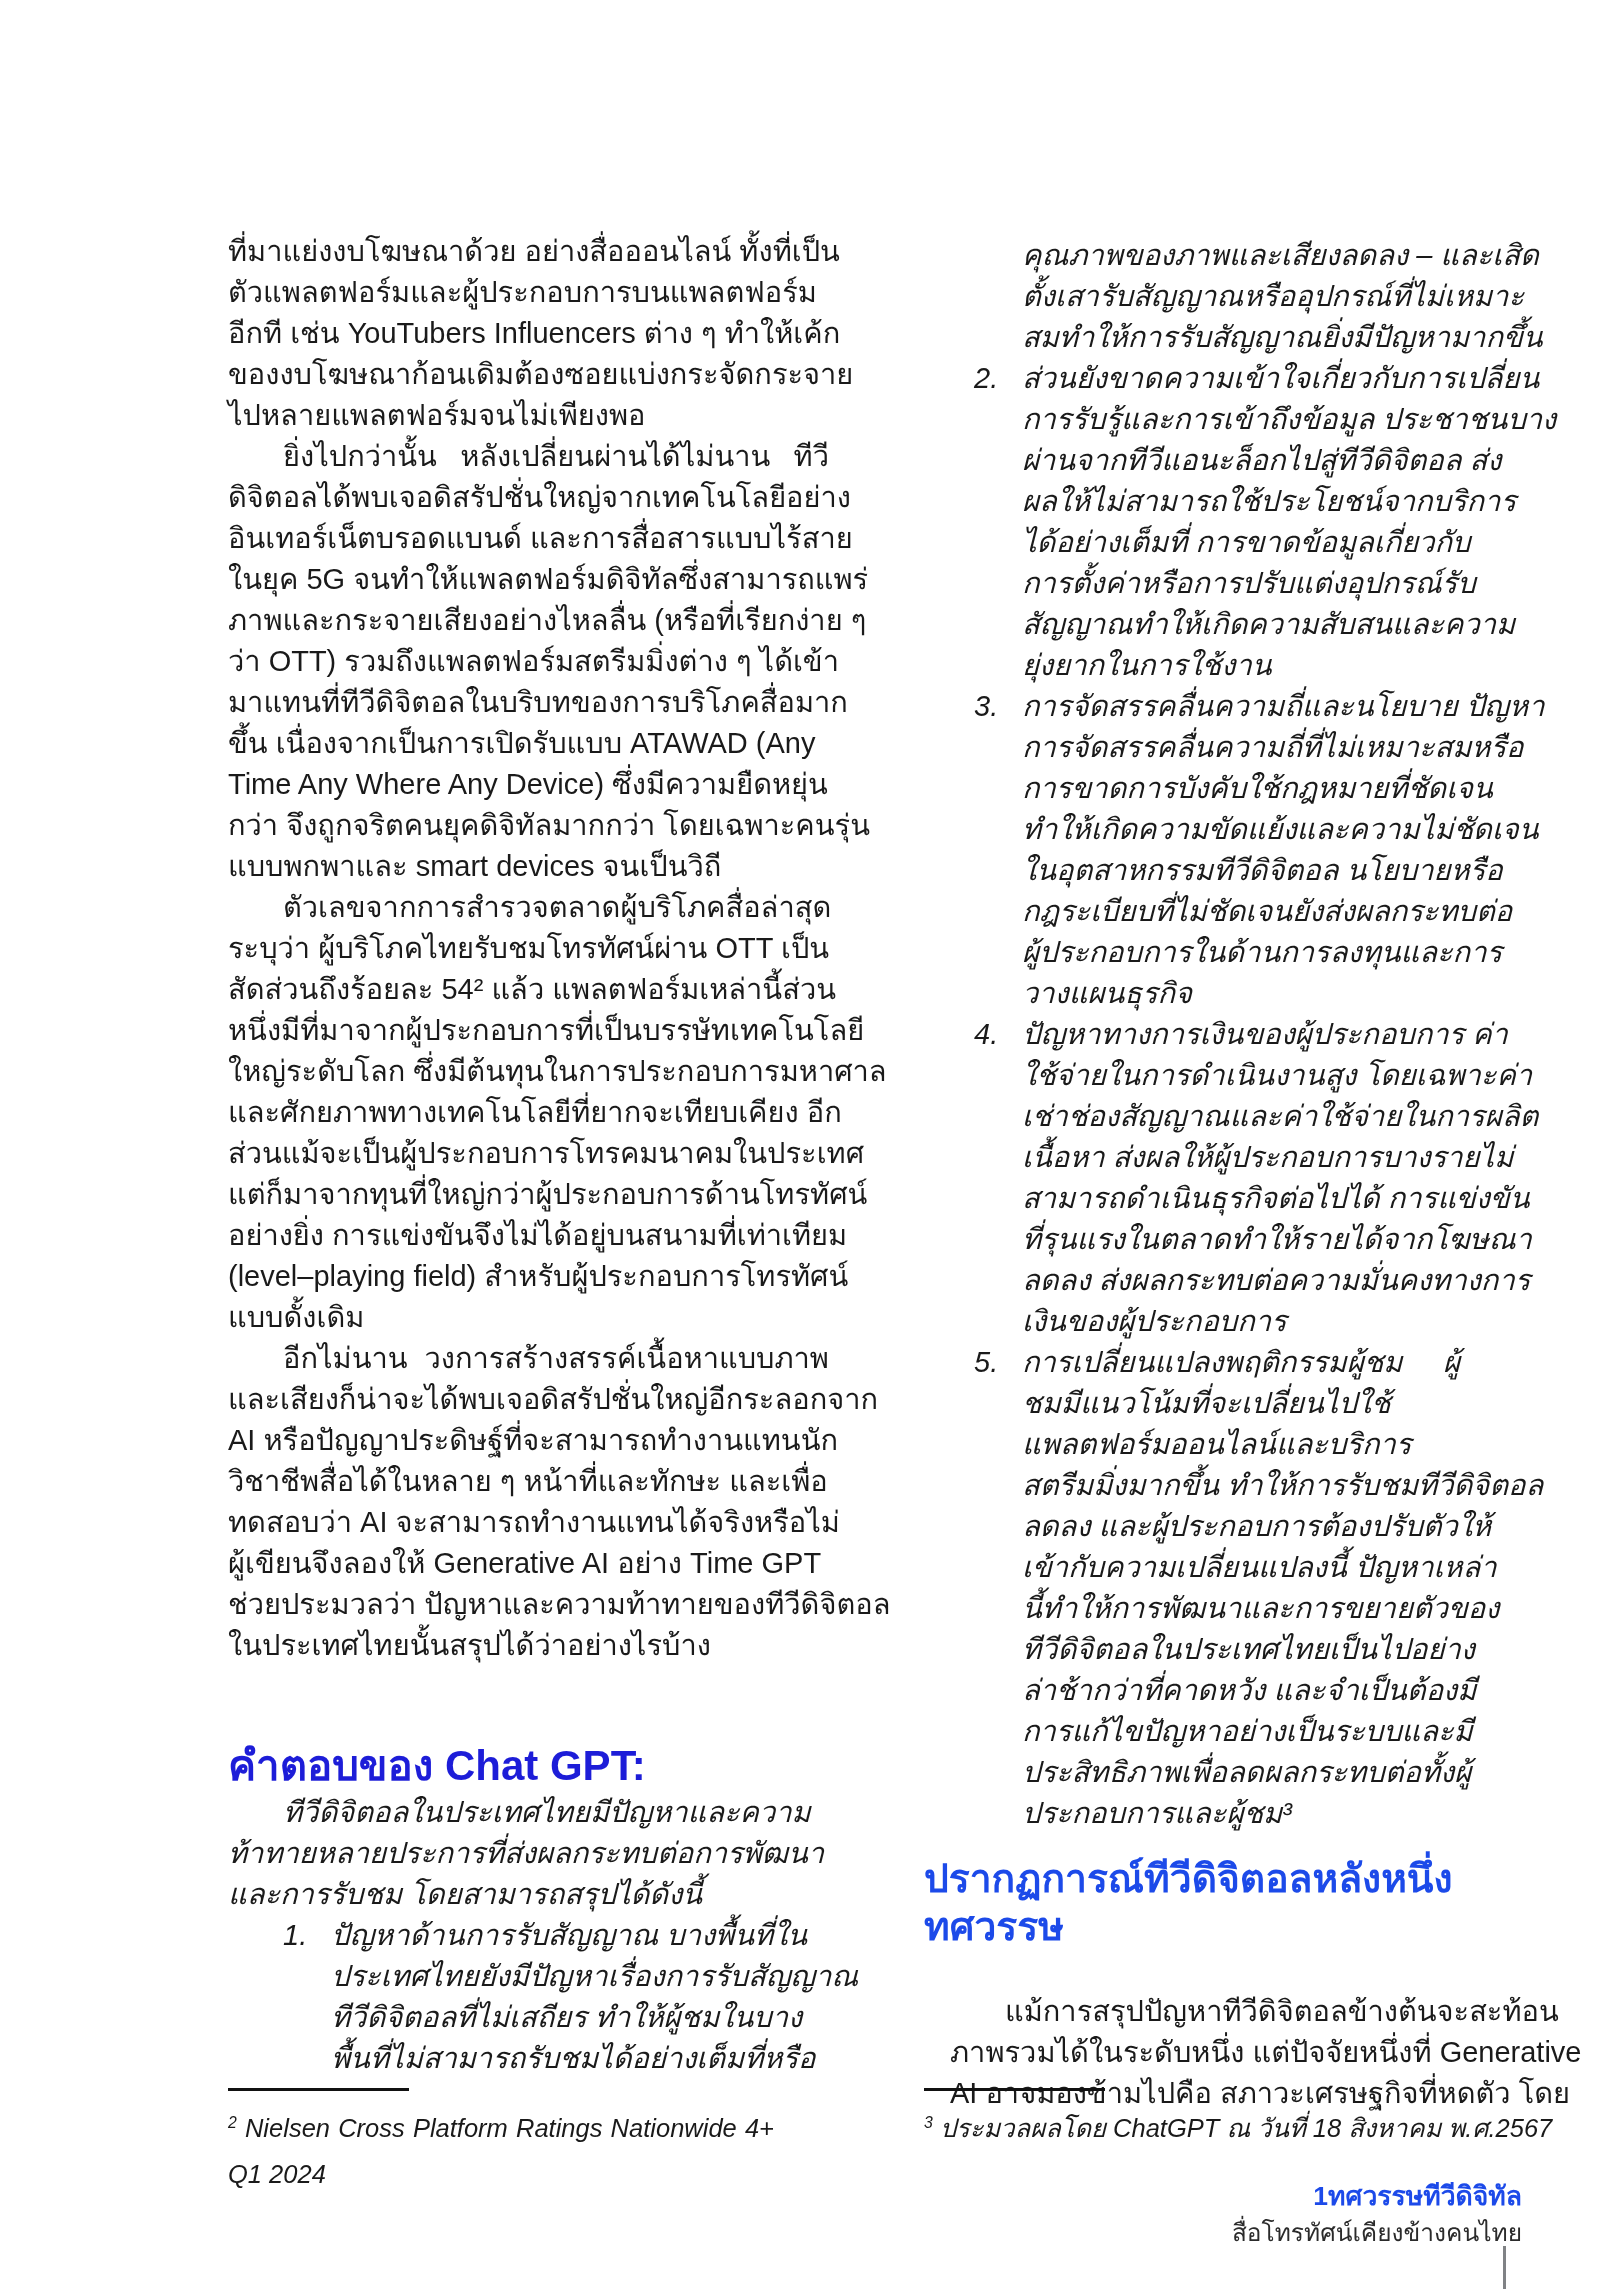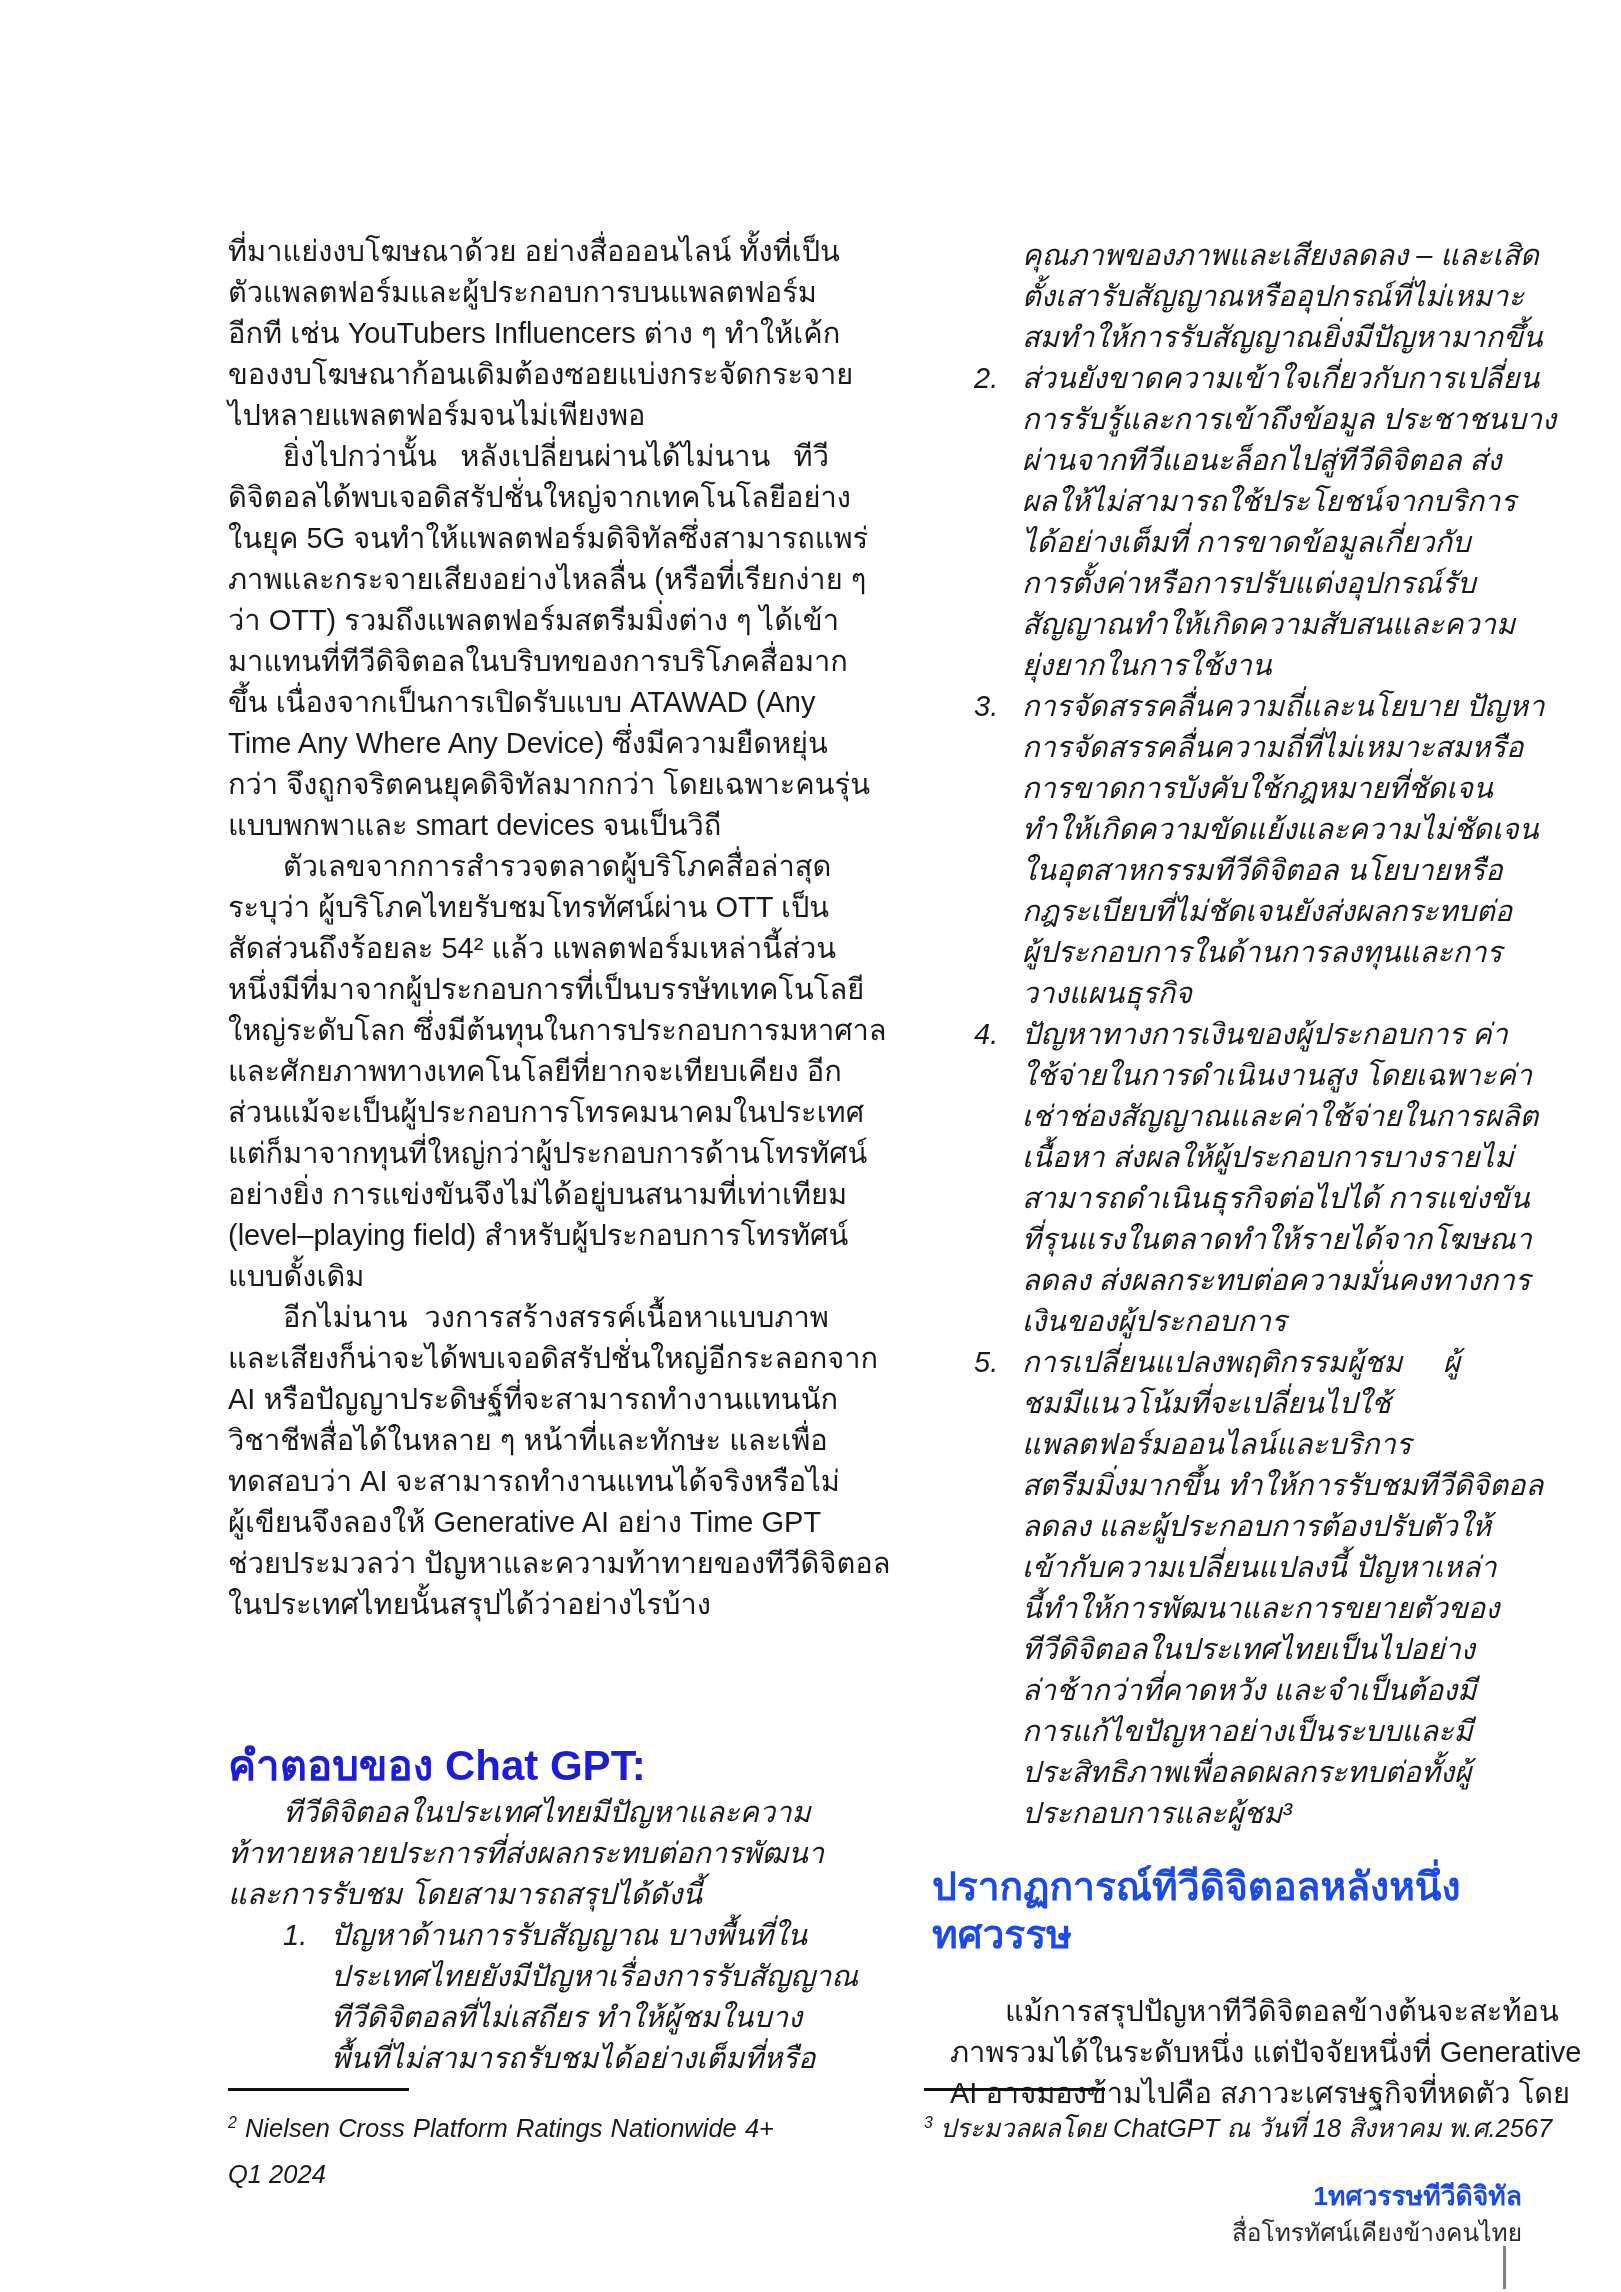--- a/index.html
+++ b/index.html
@@ -30,21 +30,21 @@
   #left-body{left:228px;top:231px;width:546px;}
   #left-heading{
     position:absolute;left:228px;top:1738px;margin:0;
     font-size:42px;font-weight:bold;line-height:55px;
     color:var(--chatgpt_heading_blue,#1d1dd8);
     white-space:nowrap;
   }
   #left-italic{left:228px;top:1792px;width:546px;}
   #right-items{left:919px;top:235px;width:541px;}
   #right-heading{
-    position:absolute;left:924px;top:1855px;margin:8px;
+    position:absolute;left:924px;top:1855px;margin:0;
     font-size:39px;font-weight:bold;line-height:48px;
     color:var(--section_heading_blue,#1c4ae9);
     white-space:nowrap;
   }
   #right-closing{left:950px;top:1950px;width:541px;margin-top:41px;}
   .footnote{position:absolute;top:2088px;}
   #footnote-left{left:228px;width:546px;}
   #footnote-right{left:924px;width:541px;}
   .fn-rule{width:181px;height:2.9px;background:#111111;margin-bottom:13.7px;}
   .fn-line{
@@ -82,20 +82,21 @@
       <div class="para">
         <div class="tline jl">ที่มาแย่งงบโฆษณาด้วย อย่างสื่อออนไลน์ ทั้งที่เป็น</div>
         <div class="tline jl">ตัวแพลตฟอร์มและผู้ประกอบการบนแพลตฟอร์ม</div>
         <div class="tline jl">อีกที เช่น YouTubers Influencers ต่าง ๆ ทำให้เค้ก</div>
         <div class="tline jl">ของงบโฆษณาก้อนเดิมต้องซอยแบ่งกระจัดกระจาย</div>
         <div class="tline">ไปหลายแพลตฟอร์มจนไม่เพียงพอ</div>
       </div>
       <div class="para">
         <div class="tline jl findent">ยิ่งไปกว่านั้น หลังเปลี่ยนผ่านได้ไม่นาน ทีวี</div>
         <div class="tline jl">ดิจิตอลได้พบเจอดิสรัปชั่นใหญ่จากเทคโนโลยีอย่าง</div>
+        <div class="tline jl">อินเทอร์เน็ตบรอดแบนด์ และการสื่อสารแบบไร้สาย</div>
         <div class="tline jl">ในยุค 5G จนทำให้แพลตฟอร์มดิจิทัลซึ่งสามารถแพร่</div>
         <div class="tline jl">ภาพและกระจายเสียงอย่างไหลลื่น (หรือที่เรียกง่าย ๆ</div>
         <div class="tline jl">ว่า OTT) รวมถึงแพลตฟอร์มสตรีมมิ่งต่าง ๆ ได้เข้า</div>
         <div class="tline jl">มาแทนที่ทีวีดิจิตอลในบริบทของการบริโภคสื่อมาก</div>
         <div class="tline jl">ขึ้น เนื่องจากเป็นการเปิดรับแบบ ATAWAD (Any</div>
         <div class="tline jl">Time Any Where Any Device) ซึ่งมีความยืดหยุ่น</div>
         <div class="tline jl">กว่า จึงถูกจริตคนยุคดิจิทัลมากกว่า โดยเฉพาะคนรุ่น</div>
         <div class="tline">แบบพกพาและ smart devices จนเป็นวิถี</div>
       </div>
       <div class="para">

